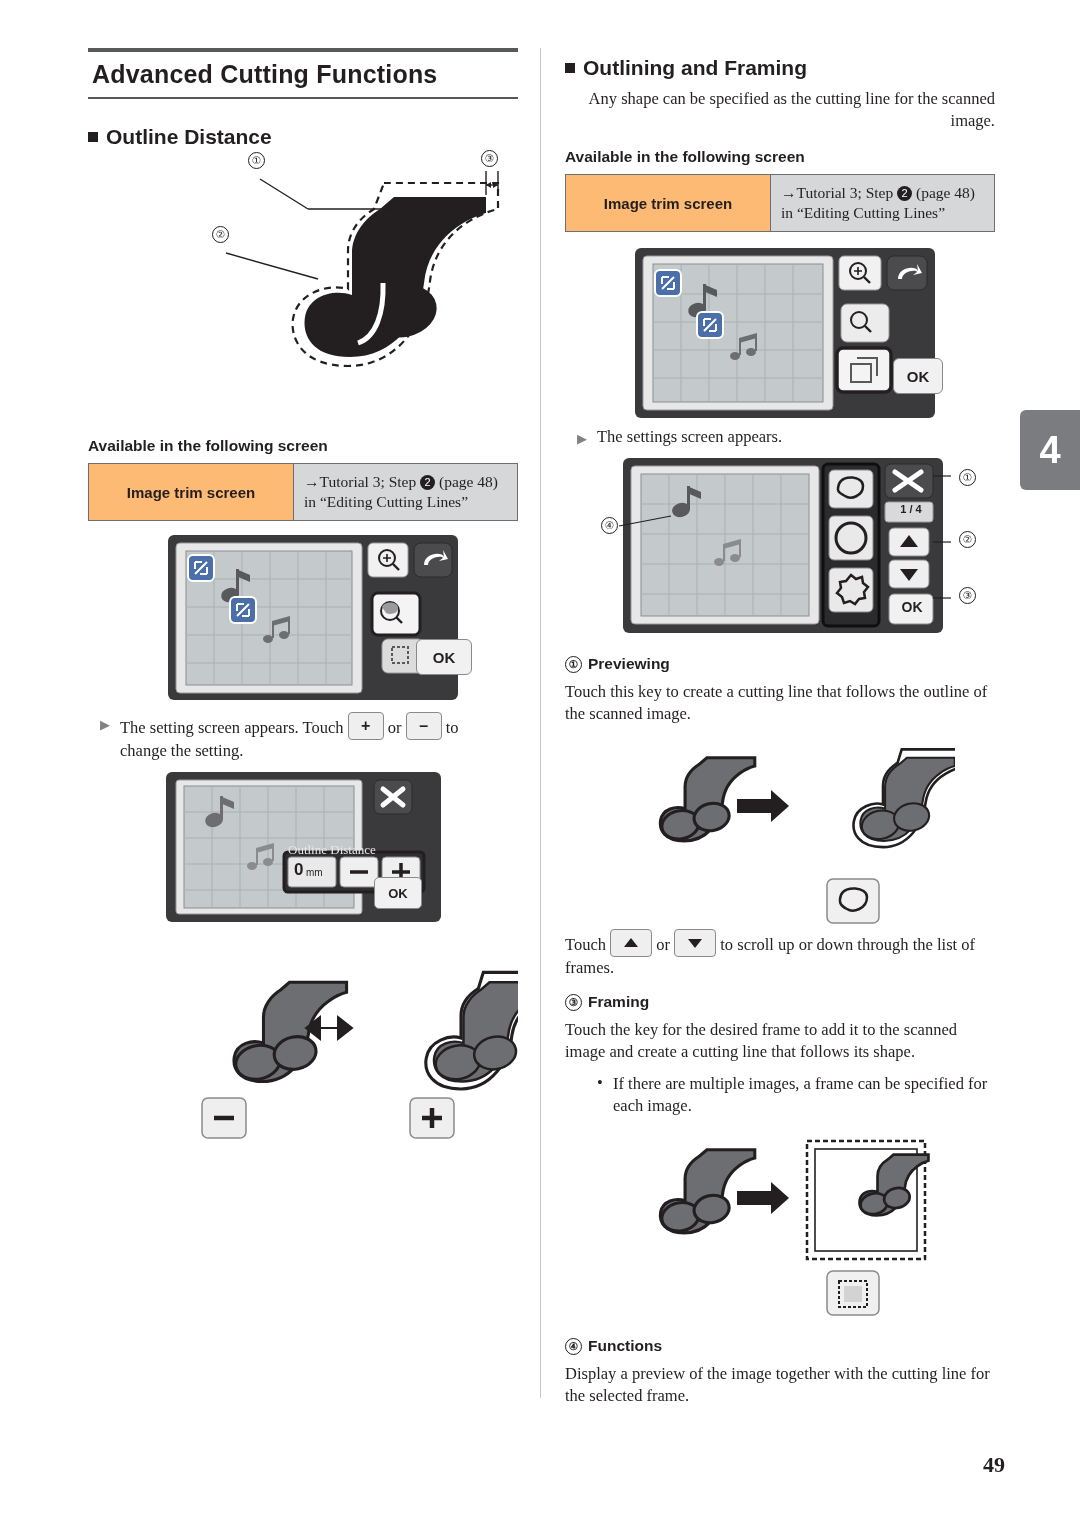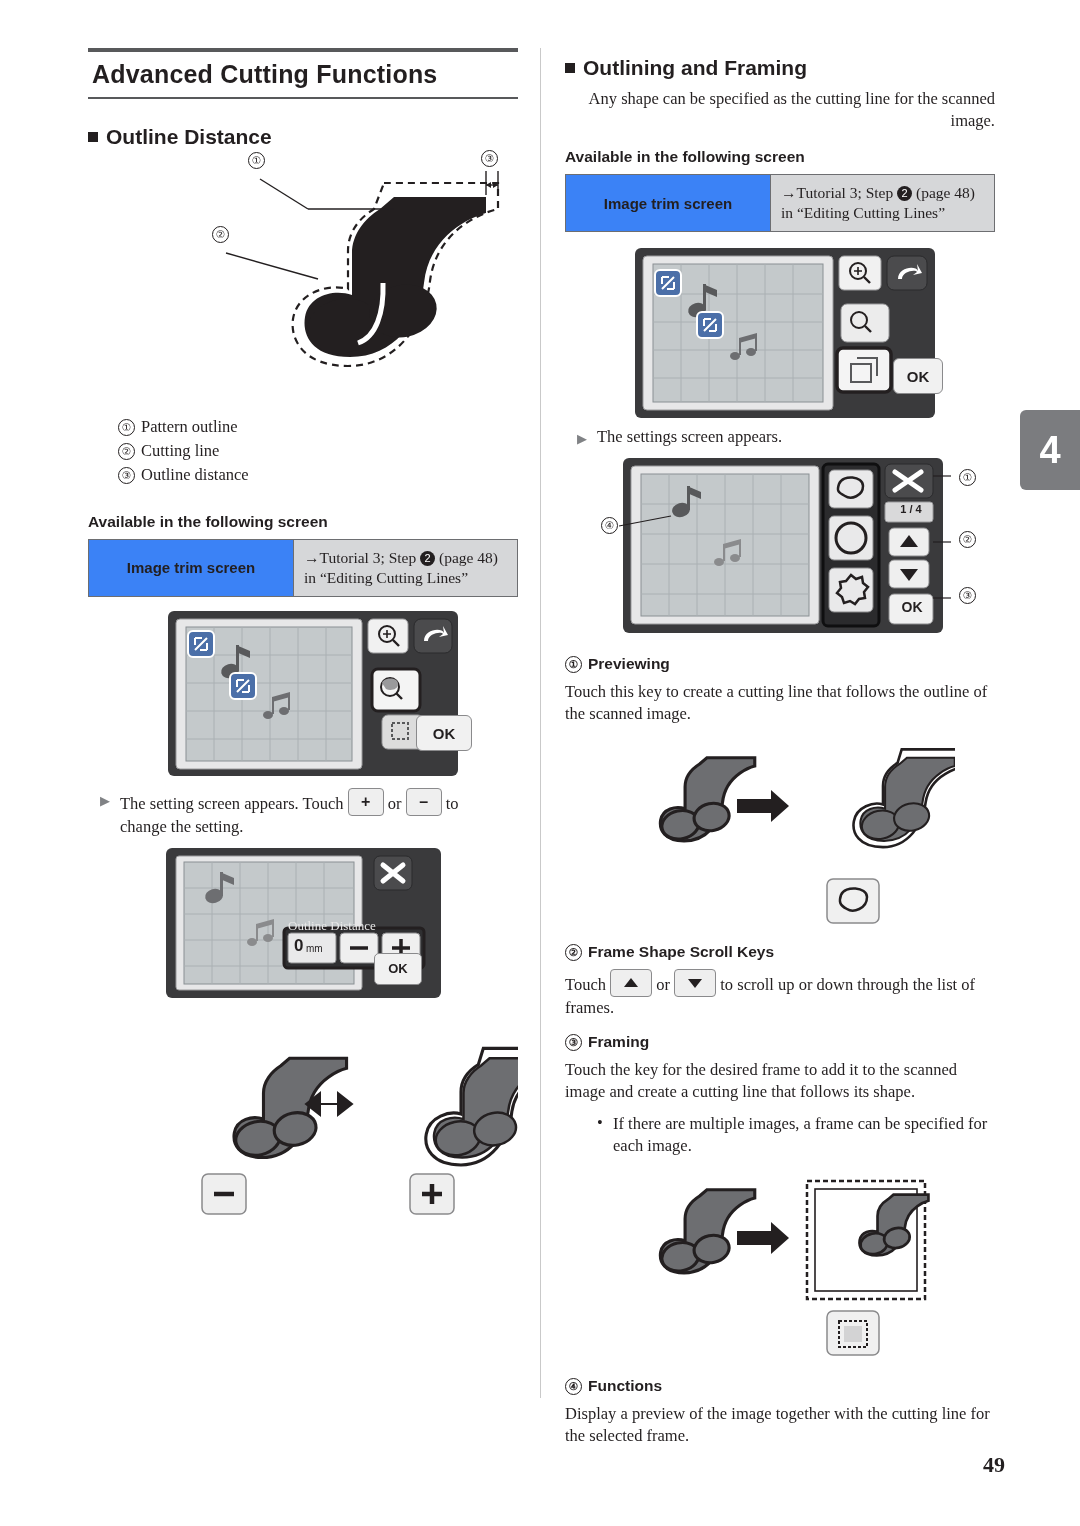--- a/index.html
+++ b/index.html
@@ -37,21 +37,21 @@
   p.body { font-size:16.5px; line-height:1.33; margin:0 0 10px 0; }
   .indent { margin-left:30px;text-align:right; }
 
   
   .avail-table {
     border:1px solid #6d6e71; width:430px; display:flex; margin:6px 0 14px 0;
     box-sizing:border-box;
   }
   .avail-left {
     width:188px; padding:12px 8px; font-family:"Liberation Sans", sans-serif;
-    font-weight:bold; font-size:15px; text-align:center; background:#3b82f6;
+    font-weight:bold; font-size:15px; text-align:center; background:#fdba74;
     border-right:1px solid #6d6e71; display:flex; align-items:center; justify-content:center;
   }
   .avail-right {
     flex:1; background:#d6d7d9; padding:8px 10px; font-size:15.5px; line-height:1.3;
   }
   .avail-right .dot {
     display:inline-block; width:15px; height:15px; border-radius:50%;
     background:#231f20; color:#fff; font-size:11px; line-height:15px;
     text-align:center; font-family:"Liberation Sans", sans-serif; vertical-align:1px;
   }
@@ -128,25 +128,20 @@
         <span class="circnum">①</span>
       </div>
       <div style="position:absolute; left:14px; top:64px;">
         <span class="circnum">②</span>
       </div>
       <div style="position:absolute; left:283px; top:-12px;">
         <span class="circnum">③</span>
       </div>
     </div>
 
-    <div class="numlist">
-      <div><span class="circnum">①</span><span>Pattern outline</span></div>
-      <div><span class="circnum">②</span><span>Cutting line</span></div>
-      <div><span class="circnum">③</span><span>Outline distance</span></div>
-    </div>
 
     <div class="h3" style="margin-top:26px;">Available in the following screen</div>
 
     <div class="avail-table">
       <div class="avail-left">Image trim screen</div>
       <div class="avail-right">
         <span>→Tutorial 3; Step</span>
         <span class="dot">2</span>
         <span>(page 48)</span><br>
         <span>in “Editing Cutting Lines”</span>
@@ -451,23 +446,20 @@
           <path d="M196 36 L288 36 L288 52 C288 52 232 66 226 122 C222 160 196 196 152 196 C114 196 104 174 107 156 C111 134 136 128 154 134 L154 92 C154 74 166 58 182 48 Z" fill="#6d6e71" stroke="#231f20" stroke-width="4"></path>
           <ellipse cx="145" cy="165" rx="36" ry="27" fill="#6d6e71" stroke="#231f20" stroke-width="4" transform="rotate(-12 145 165)"></ellipse>
           <ellipse cx="205" cy="150" rx="34" ry="26" fill="#6d6e71" stroke="#231f20" stroke-width="4" transform="rotate(-12 205 150)"></ellipse>
         </g>
 
         <rect x="222" y="140" width="52" height="44" rx="6" fill="#f0f0f0" stroke="#8a8a8c" stroke-width="1.5"></rect>
         <path d="M236 156 C240 146 262 148 262 158 C262 170 248 174 242 170 C234 166 234 162 236 156 z" fill="none" stroke="#231f20" stroke-width="2.5"></path>
       </svg>
     </div>
 
-    <div class="h3" style="margin-top:14px;">
-      <span class="circnum">②</span><span>Frame Shape Scroll Keys</span>
-    </div>
     <p class="body">
       <span>Touch</span>
       <span style="display:inline-block; width:40px; height:26px; border:1px solid #8a8a8c; border-radius:4px; background:#efefef; vertical-align:-7px; position:relative;">
         <span style="position:absolute; left:50%; top:50%; transform:translate(-50%,-55%); border-left:7px solid transparent; border-right:7px solid transparent; border-bottom:9px solid #231f20;"></span>
       </span>
       <span>or</span>
       <span style="display:inline-block; width:40px; height:26px; border:1px solid #8a8a8c; border-radius:4px; background:#efefef; vertical-align:-7px; position:relative;">
         <span style="position:absolute; left:50%; top:50%; transform:translate(-50%,-45%); border-left:7px solid transparent; border-right:7px solid transparent; border-top:9px solid #231f20;"></span>
       </span>
       <span>to scroll up or down through the list of frames.</span>

